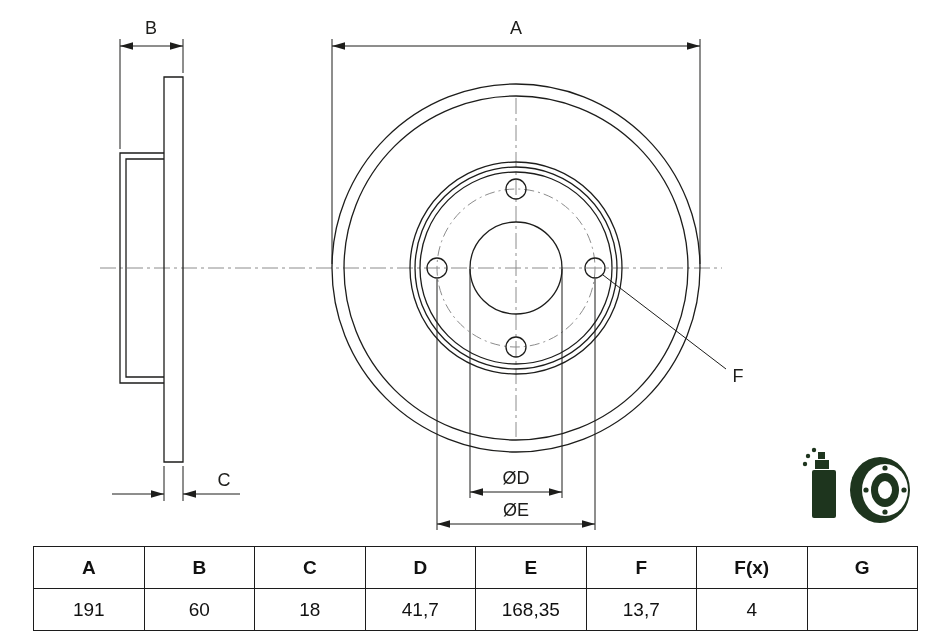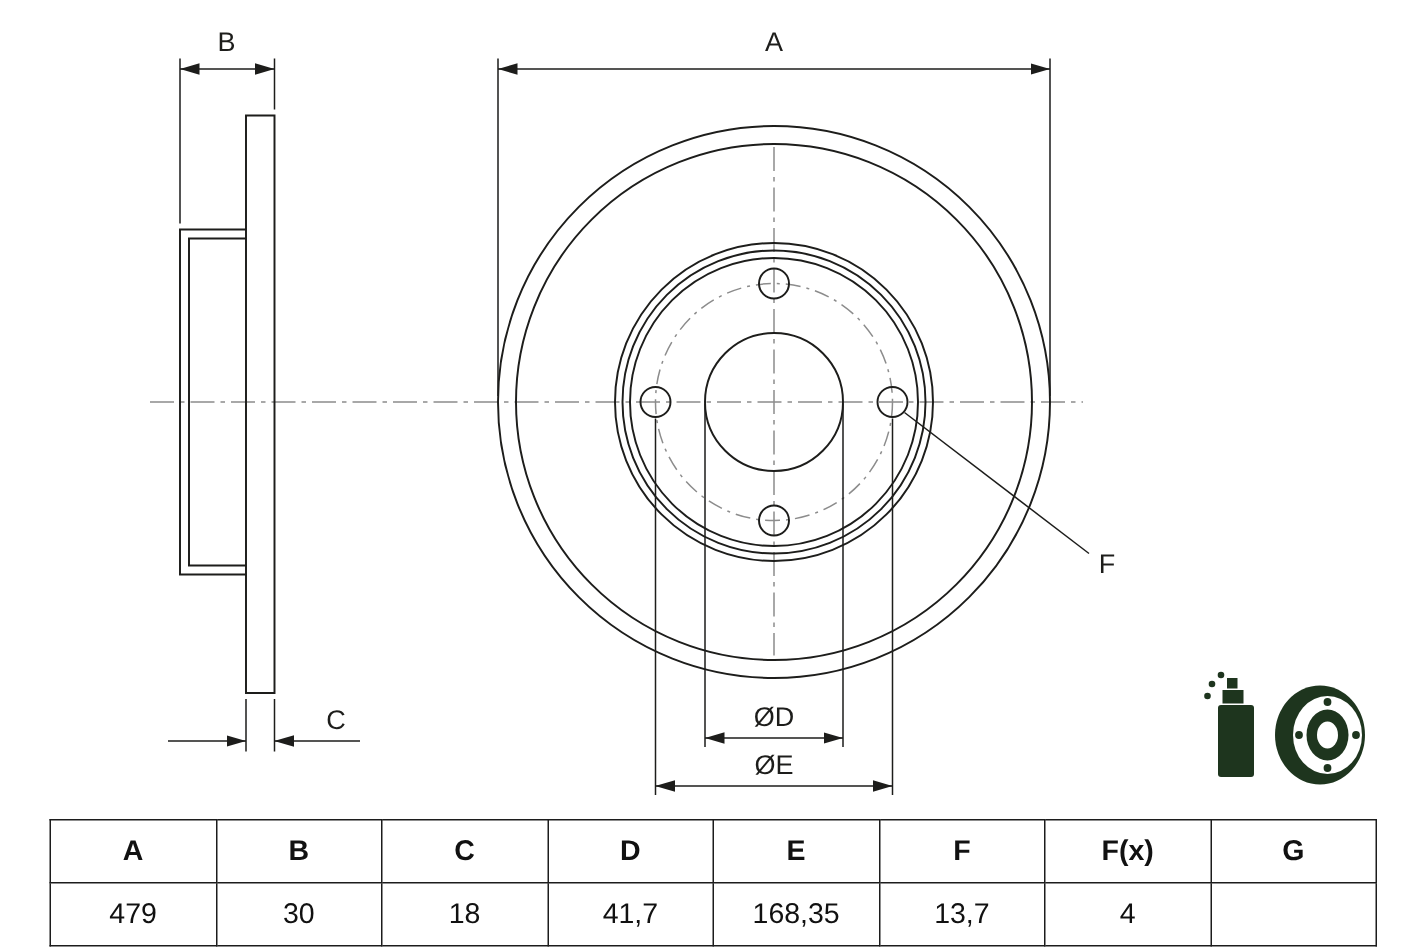--- a/index.html
+++ b/index.html
@@ -117,22 +117,22 @@
       <td>A</td>
       <td>B</td>
       <td>C</td>
       <td>D</td>
       <td>E</td>
       <td>F</td>
       <td>F(x)</td>
       <td>G</td>
     </tr>
     <tr>
-      <td>479</td>
-      <td>30</td>
+      <td>191</td>
+      <td>60</td>
       <td>18</td>
       <td>41,7</td>
       <td>168,35</td>
       <td>13,7</td>
       <td>4</td>
       <td></td>
     </tr>
   </tbody>
     </table>
 

